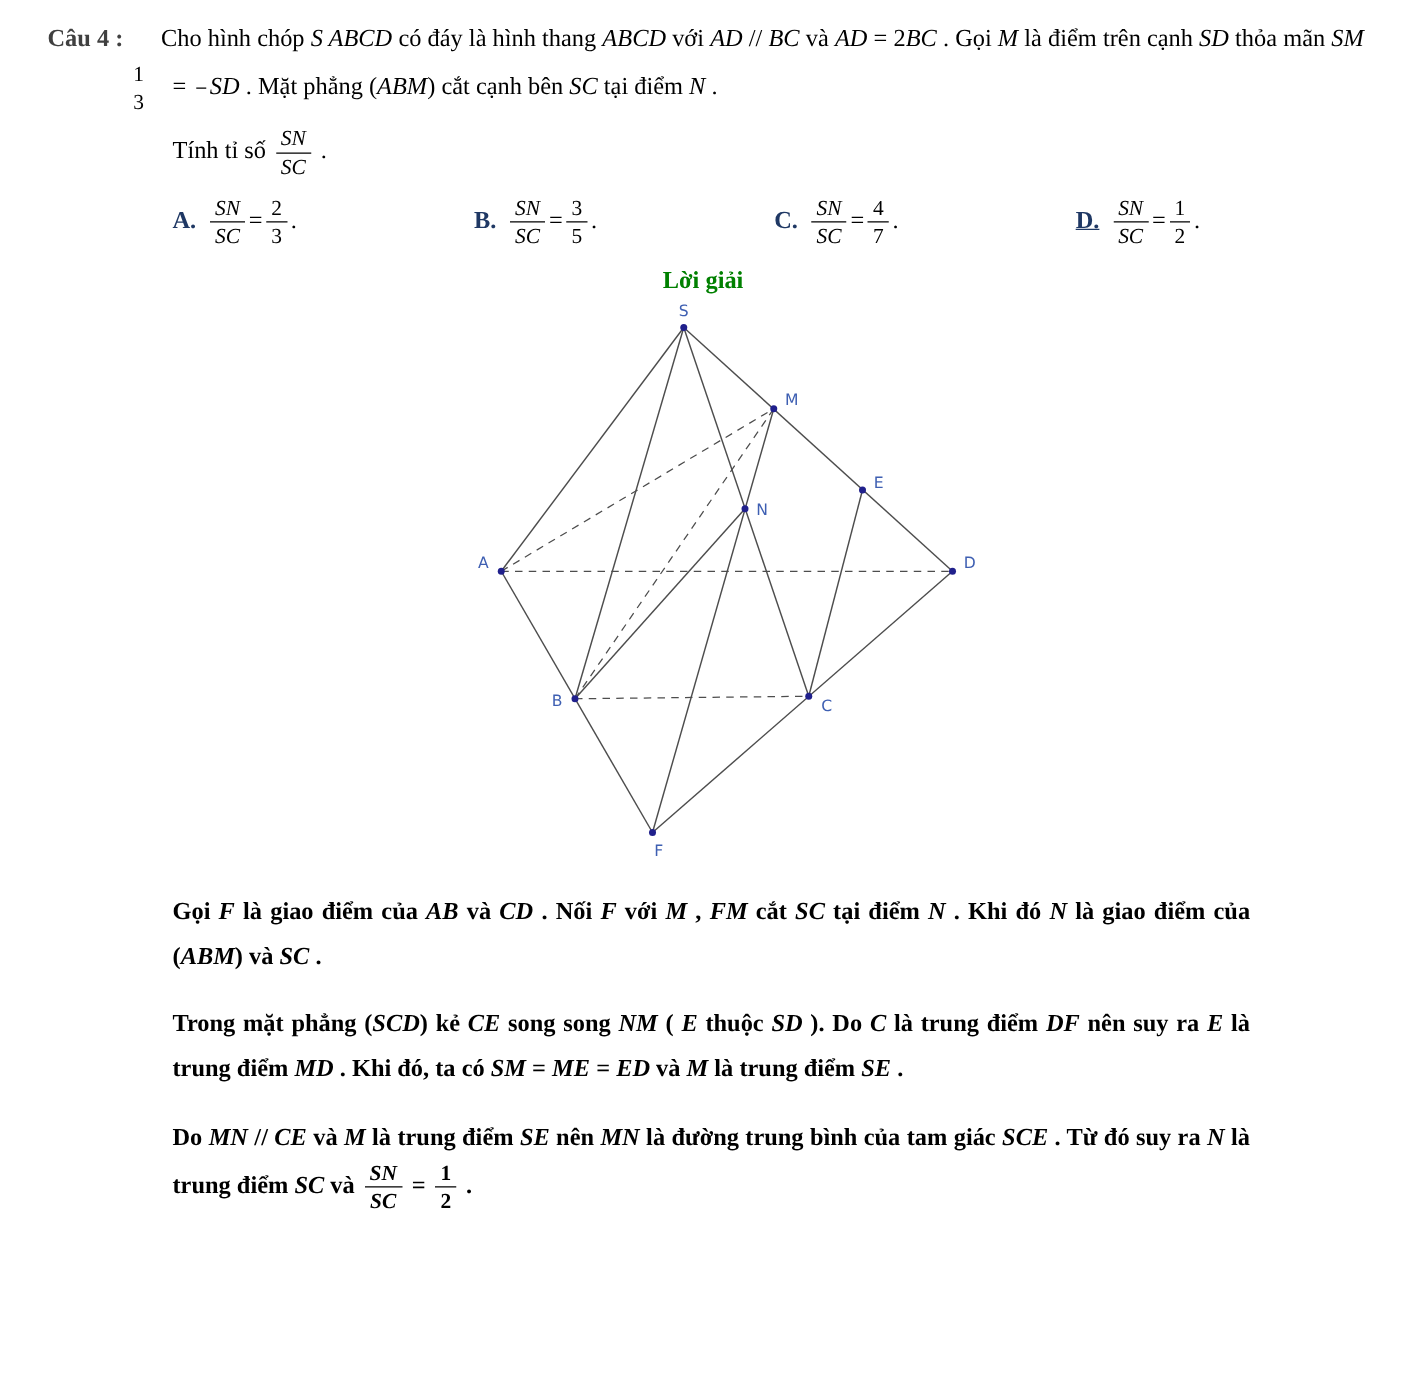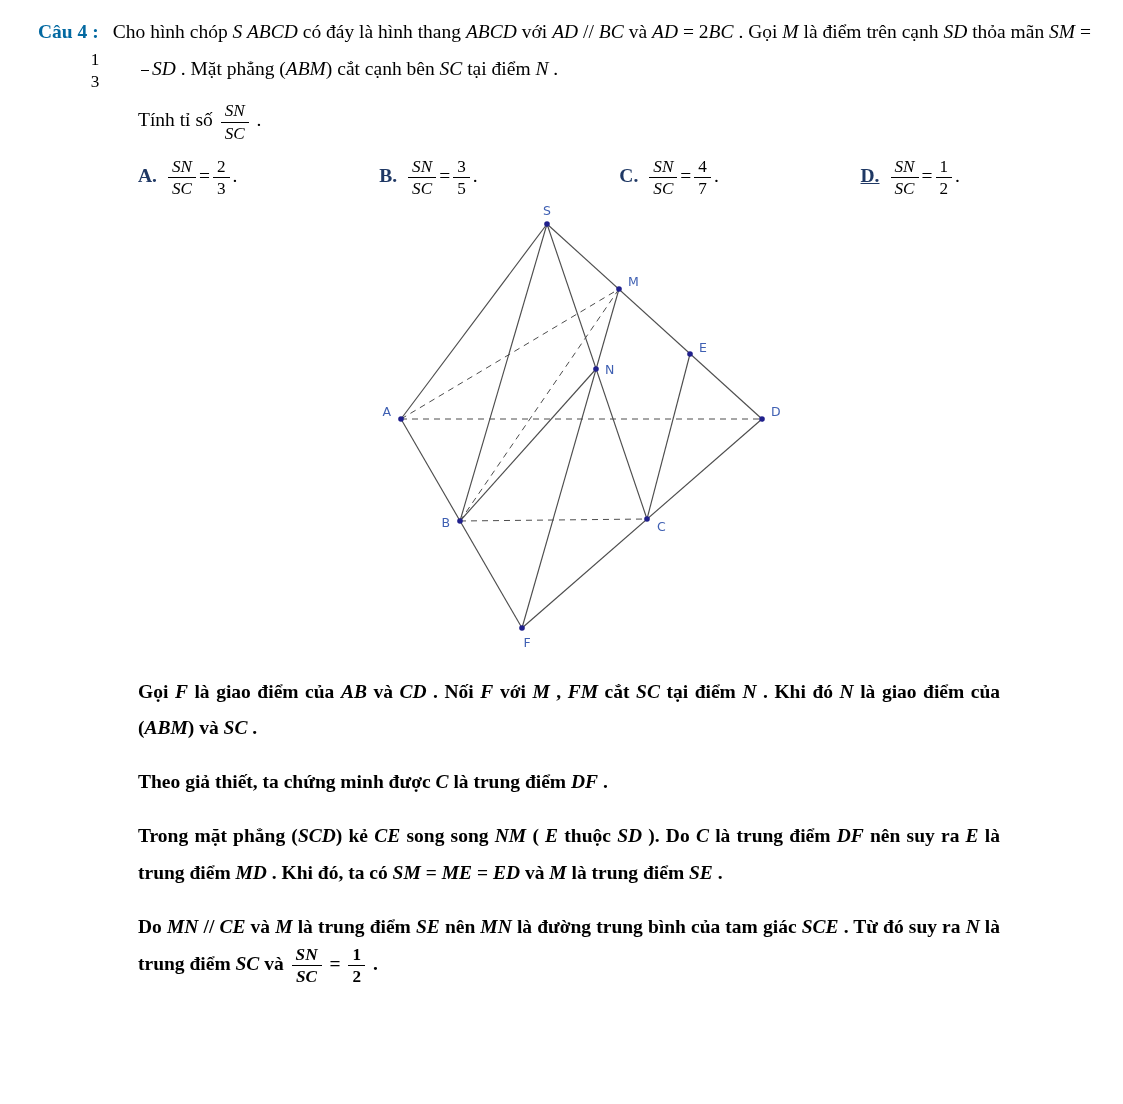--- a/index.html
+++ b/index.html
@@ -12,21 +12,21 @@
 
   .it{font-style:italic;}
 
   
   .frac{display:inline-block;text-align:center;vertical-align:middle;
         font-size:0.88em;line-height:1.12;margin:0 3px;}
   .frac .num{display:block;padding:0 4px 1px;border-bottom:1.3px solid #000;}
   .frac .den{display:block;padding:1px 4px 0;}
 
   .question{margin:4px 14px 0 118px;text-indent:-100px;text-align:justify;line-height:1.85;}
-  .q-label{font-weight:bold;color:#0369a1;margin-right:14px;}
+  .q-label{font-weight:bold;color:#404040;margin-right:30px;}
 
   .ratio-line{margin:10px 0 0 118px;line-height:1.9;}
 
   .options{margin:14px 0 0 118px;width:822px;display:flex;
            justify-content:space-between;align-items:center;}
   .option{white-space:nowrap;}
   .opt-label{font-weight:bold;color:#1F3864;margin-right:8px;}
   .opt-label.correct{text-decoration:underline;}
 
   .solution-header{margin:16px 0 2px 0;text-align:center;font-weight:bold;color:#008000;}
@@ -53,20 +53,21 @@
   <div class="options">
     <span class="option"><span class="opt-label">A.</span><span class="frac it"><span class="num">SN</span><span class="den">SC</span></span><span>=</span><span class="frac"><span class="num">2</span><span class="den">3</span></span><span>.</span></span>
 
     <span class="option"><span class="opt-label">B.</span><span class="frac it"><span class="num">SN</span><span class="den">SC</span></span><span>=</span><span class="frac"><span class="num">3</span><span class="den">5</span></span><span>.</span></span>
 
     <span class="option"><span class="opt-label">C.</span><span class="frac it"><span class="num">SN</span><span class="den">SC</span></span><span>=</span><span class="frac"><span class="num">4</span><span class="den">7</span></span><span>.</span></span>
 
     <span class="option"><span class="opt-label correct">D.</span><span class="frac it"><span class="num">SN</span><span class="den">SC</span></span><span>=</span><span class="frac"><span class="num">1</span><span class="den">2</span></span><span>.</span></span>
   </div>
 
+  <div class="solution-header">Lời giải</div>
 
   <div class="figure-wrap">
     <svg width="420" height="452" viewBox="0 0 420 452">
 
       <line class="dashed" x1="24" y1="215" x2="385" y2="215"></line>
       <line class="dashed" x1="83" y1="317" x2="270" y2="315"></line>
       <line class="dashed" x1="24" y1="215" x2="242" y2="85"></line>
       <line class="dashed" x1="83" y1="317" x2="242" y2="85"></line>
 
       <line class="solid" x1="170" y1="20" x2="24" y2="215"></line>
@@ -95,17 +96,16 @@
       <text class="lbl" x="228" y="170" text-anchor="start">N</text>
       <text class="lbl" x="14" y="212" text-anchor="end">A</text>
       <text class="lbl" x="394" y="212" text-anchor="start">D</text>
       <text class="lbl" x="73" y="323" text-anchor="end">B</text>
       <text class="lbl" x="280" y="327" text-anchor="start">C</text>
       <text class="lbl" x="150" y="443" text-anchor="middle">F</text>
     </svg>
   </div>
 
   <p class="para"><span>Gọi </span><span class="it">F</span><span> là giao điểm của </span><span class="it">AB</span><span> và </span><span class="it">CD</span><span> . Nối </span><span class="it">F</span><span> với </span><span class="it">M</span><span> , </span><span class="it">FM</span><span> cắt </span><span class="it">SC</span><span> tại điểm </span><span class="it">N</span><span> . Khi đó </span><span class="it">N</span><span> là giao điểm của (</span><span class="it">ABM</span><span>) và </span><span class="it">SC</span><span> .</span></p>
-  <p class="para"><span>Theo giả thiết, ta chứng minh được </span><span class="it">C</span><span> là trung điểm </span><span class="it">DF</span><span> .</span></p>
   <p class="para"><span>Trong mặt phẳng (</span><span class="it">SCD</span><span>) kẻ </span><span class="it">CE</span><span> song song </span><span class="it">NM</span><span> ( </span><span class="it">E</span><span> thuộc </span><span class="it">SD</span><span> ). Do </span><span class="it">C</span><span> là trung điểm </span><span class="it">DF</span><span> nên suy ra </span><span class="it">E</span><span> là trung điểm </span><span class="it">MD</span><span> . Khi đó, ta có </span><span class="it">SM</span><span> = </span><span class="it">ME</span><span> = </span><span class="it">ED</span><span> và </span><span class="it">M</span><span> là trung điểm </span><span class="it">SE</span><span> .</span></p>
   <p class="para"><span>Do </span><span class="it">MN</span><span> // </span><span class="it">CE</span><span> và </span><span class="it">M</span><span> là trung điểm </span><span class="it">SE</span><span> nên </span><span class="it">MN</span><span> là đường trung bình của tam giác </span><span class="it">SCE</span><span> . Từ đó suy ra </span><span class="it">N</span><span> là trung điểm </span><span class="it">SC</span><span> và </span><span class="frac it"><span class="num">SN</span><span class="den">SC</span></span><span> = </span><span class="frac"><span class="num">1</span><span class="den">2</span></span><span> .</span></p>
 
 </div>
 
 </body></html>

